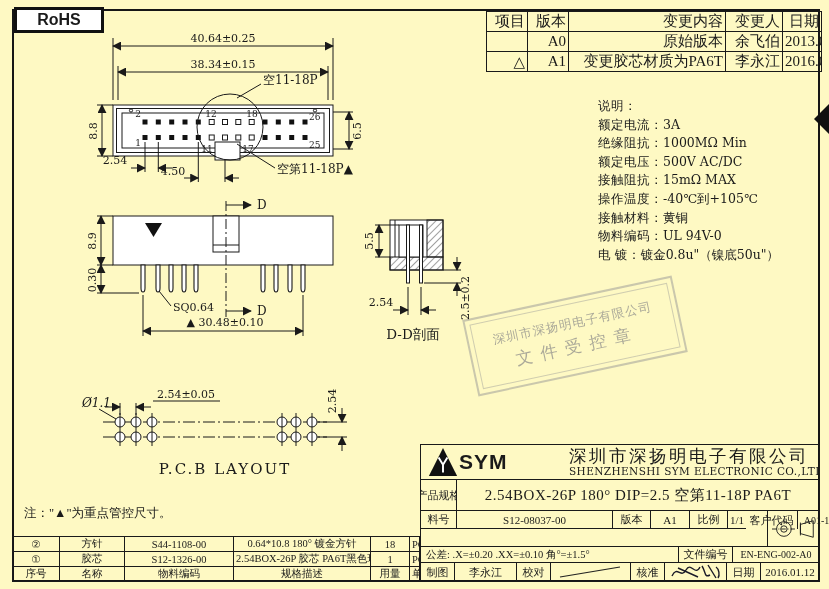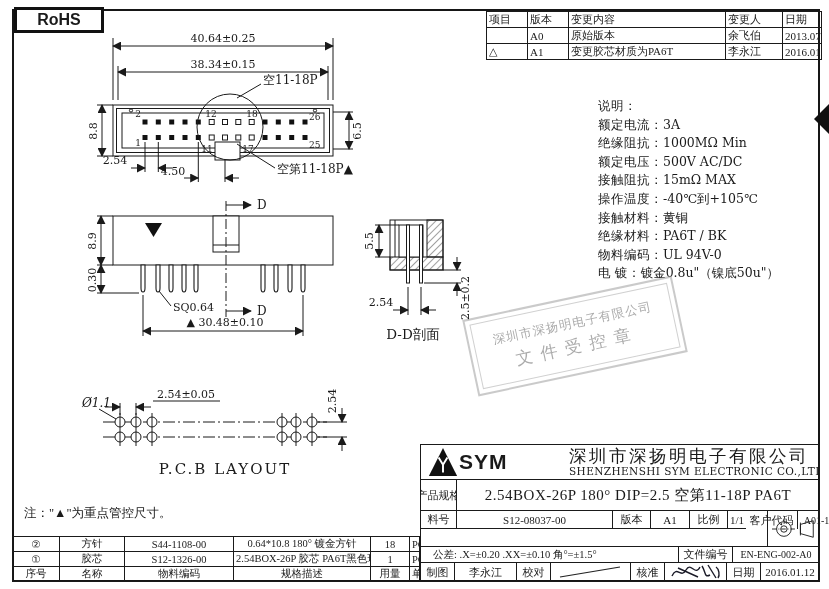--- a/index.html
+++ b/index.html
@@ -1,24 +1,24 @@
 <!DOCTYPE html>
 <html><head>
 <meta charset="utf-8">
 <style>
   html,body{margin:0;padding:0;background:#e8e8e6;}
-  .sheet{position:relative;width:829px;height:589px;background:#ffffff;overflow:hidden;
+  .sheet{position:relative;width:829px;height:589px;background:#fef9c3;overflow:hidden;
     font-family:"Liberation Serif","DejaVu Serif",serif;color:#1a1a1a;}
   .frame{position:absolute;left:12px;top:9px;width:808px;height:573px;border:2px solid #161616;box-sizing:border-box;}
   .rohs{position:absolute;left:14px;top:7px;width:90px;height:26px;border:3px solid #111;background:#fff;
     display:flex;align-items:center;justify-content:center;font-family:"Liberation Sans",sans-serif;
     font-weight:bold;font-size:16px;box-sizing:border-box;}
   table{border-collapse:collapse;}
   td{border:1.2px solid #1a1a1a;padding:0 2px;white-space:nowrap;overflow:hidden;}
-  .revtbl{position:absolute;left:486px;top:11px;width:336px;font-size:11px;text-align:left;table-layout:fixed;padding-left:16px;}
+  .revtbl{position:absolute;left:486px;top:11px;width:336px;font-size:15px;text-align:right;table-layout:fixed;padding-left:16px;}
   .revtbl td{height:14px;}
   .spec{position:absolute;left:598px;top:97px;width:225px;font-size:12.5px;line-height:18.6px;letter-spacing:.5px;}
   .spec .v{font-family:"DejaVu Serif",serif;letter-spacing:0;}
   .note{position:absolute;left:24px;top:505px;font-size:12.5px;}
   .bomtbl{position:absolute;left:12px;top:536px;width:408px;font-size:10.5px;text-align:center;table-layout:fixed;}
   .bomtbl td{height:14px;}
   .tblock{position:absolute;left:420px;top:444px;width:400px;height:138px;box-sizing:border-box;
     border:1.2px solid #1a1a1a;display:flex;flex-direction:column;font-size:11px;}
   .tb-row{display:flex;border-bottom:1.2px solid #1a1a1a;box-sizing:border-box;}
   .tb-cell{border-right:1.2px solid #1a1a1a;box-sizing:border-box;display:flex;align-items:center;justify-content:center;
@@ -91,21 +91,20 @@
     </table>
 
   <div class="spec">
     <div>说明：</div>
     <div><span>额定电流：</span><span class="v">3A</span></div>
     <div><span>绝缘阻抗：</span><span class="v">1000MΩ Min</span></div>
     <div><span>额定电压：</span><span class="v">500V AC/DC</span></div>
     <div><span>接触阻抗：</span><span class="v">15mΩ MAX</span></div>
     <div><span>操作温度：</span><span class="v">-40℃到+105℃</span></div>
     <div><span>接触材料：</span><span class="v">黄铜</span></div>
-    <div><span>绝缘材料：</span><span class="v">PA6T / BK</span></div>
     <div><span>物料编码：</span><span class="v">UL 94V-0</span></div>
     <div><span>电    镀：</span><span class="v">镀金0.8u"（镍底50u"）</span></div>
   </div>
 
   <div class="stamp">
     <div class="stamp-in">
       <div class="l1">深圳市深扬明电子有限公司</div>
       <div class="l2">文件受控章</div>
     </div>
   </div>
@@ -395,21 +394,21 @@
           <line x1="0" y1="11" x2="26" y2="11" stroke-dasharray="5 2 1 2"></line>
           <circle cx="13" cy="11" r="8"></circle>
             <circle cx="13" cy="11" r="3.5"></circle>
           <polygon points="31,6 45,2 45,20 31,16"></polygon>
             <line x1="31" y1="4" x2="31" y2="18"></line>
         </svg>
       </div>
     </div>
 
     <div class="tb-row" style="height:16px">
-      <div class="tb-cell" style="width:258px;justify-content:flex-start;padding-left:12px;font-size:10.5px">公差: .X=±0.20  .XX=±0.10  角°=±1.5°</div>
+      <div class="tb-cell" style="width:258px;justify-content:flex-start;padding-left:5px;font-size:10.5px">公差: .X=±0.20  .XX=±0.10  角°=±1.5°</div>
       <div class="tb-cell" style="width:54px">文件编号</div>
       <div class="tb-cell" style="flex:1;font-size:10px">EN-ENG-002-A0</div>
     </div>
 
     <div class="tb-row" style="height:18px;border-bottom:none;flex:1">
       <div class="tb-cell" style="width:34px">制图</div>
       <div class="tb-cell" style="width:62px">李永江</div>
       <div class="tb-cell" style="width:34px">校对</div>
       <div class="tb-cell" style="width:80px">
         <svg width="70" height="14" viewBox="0 0 70 14">

